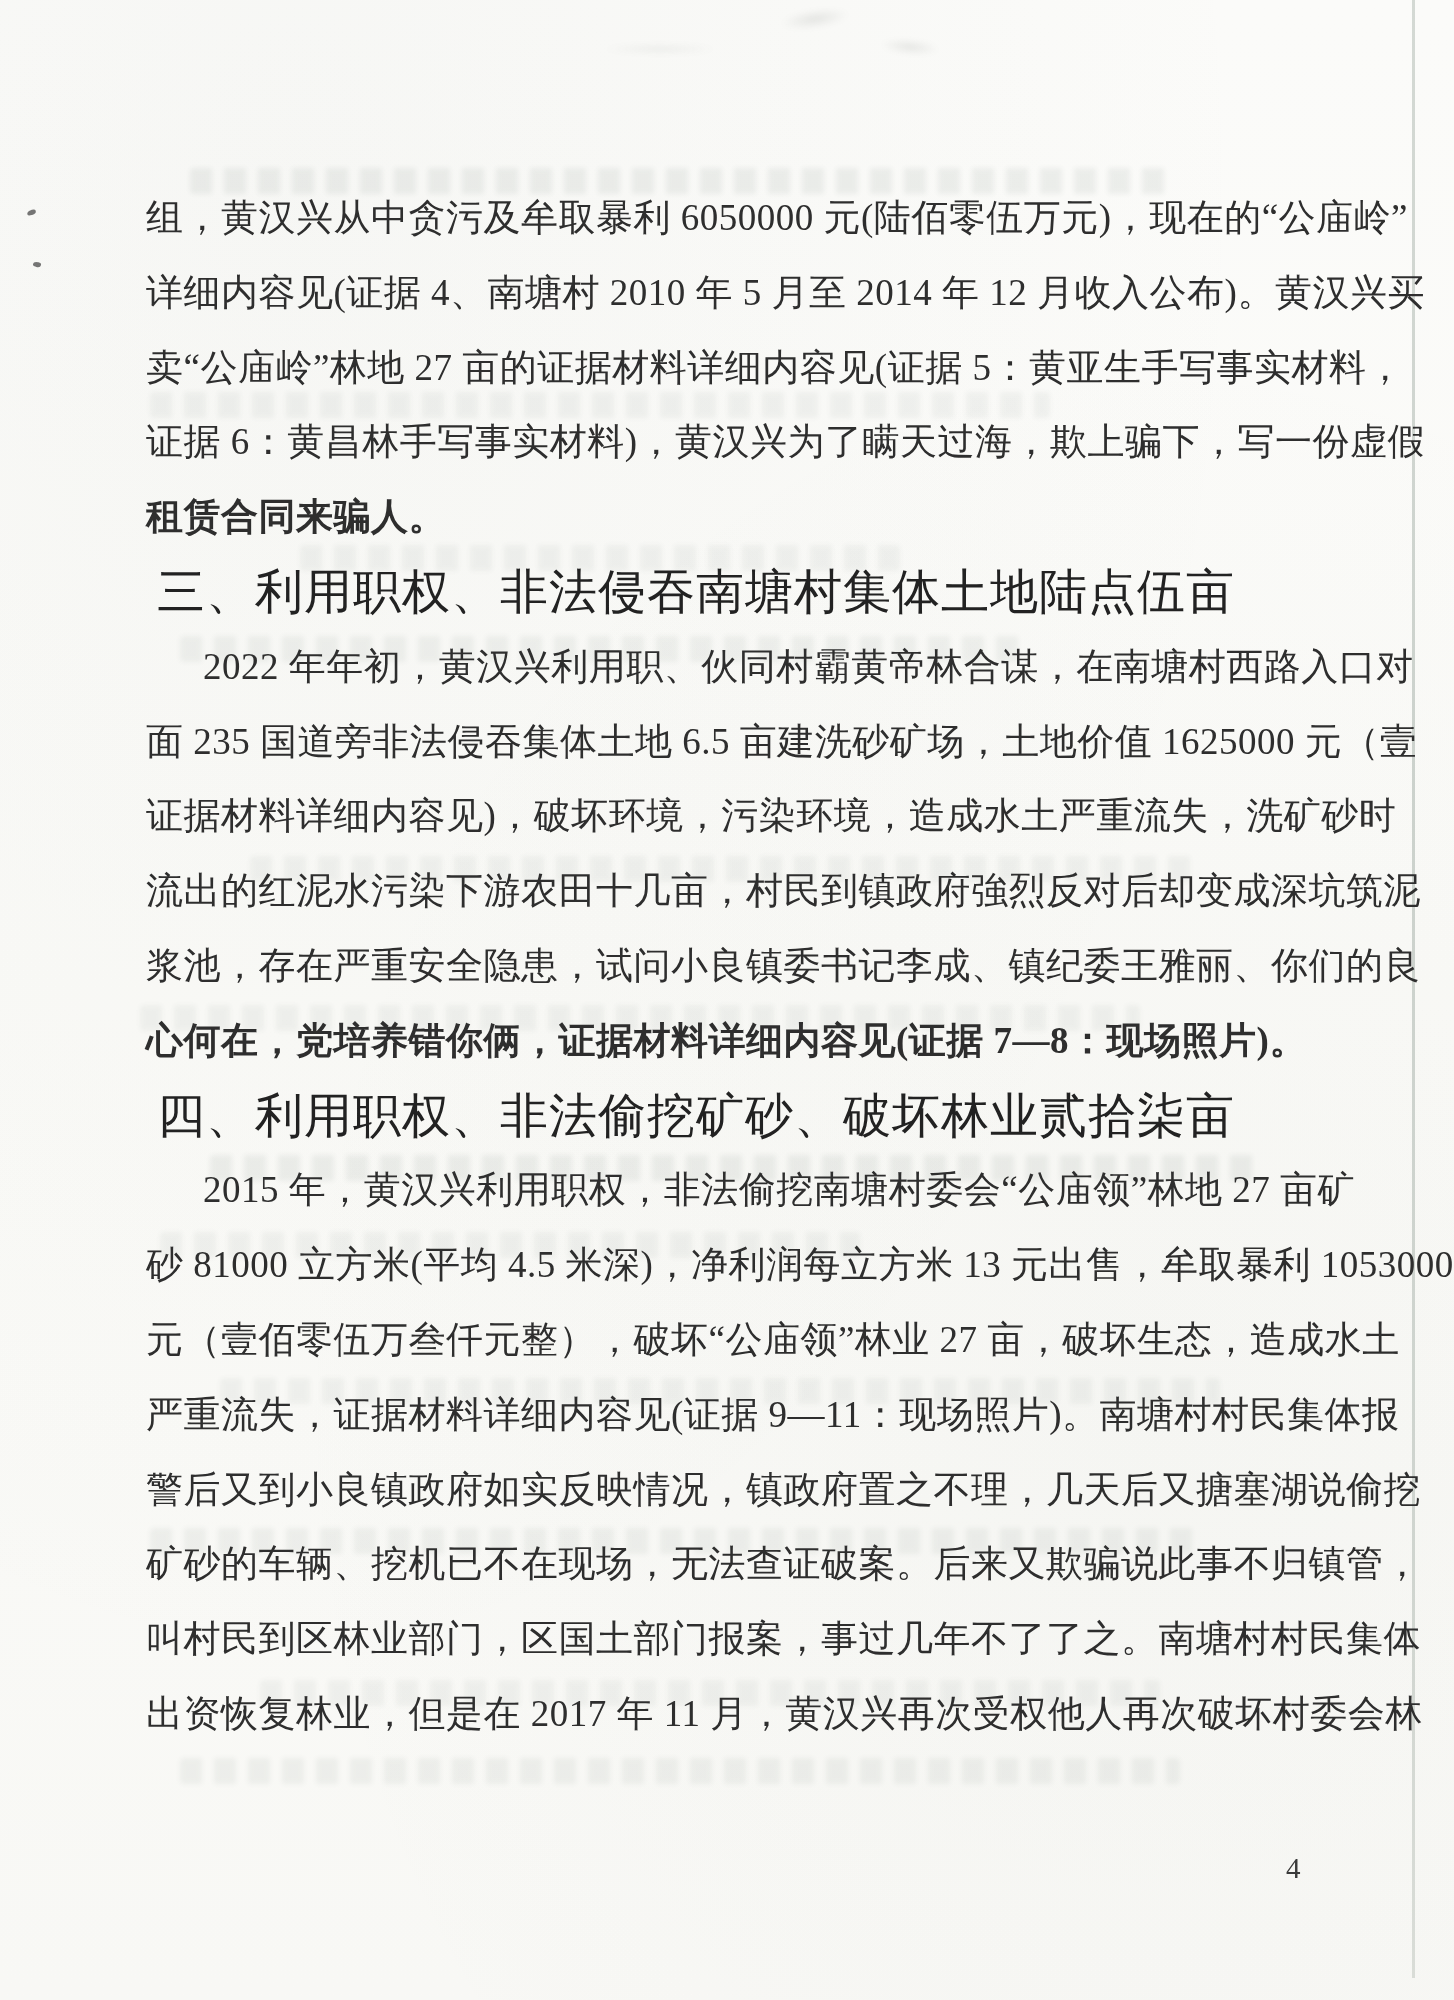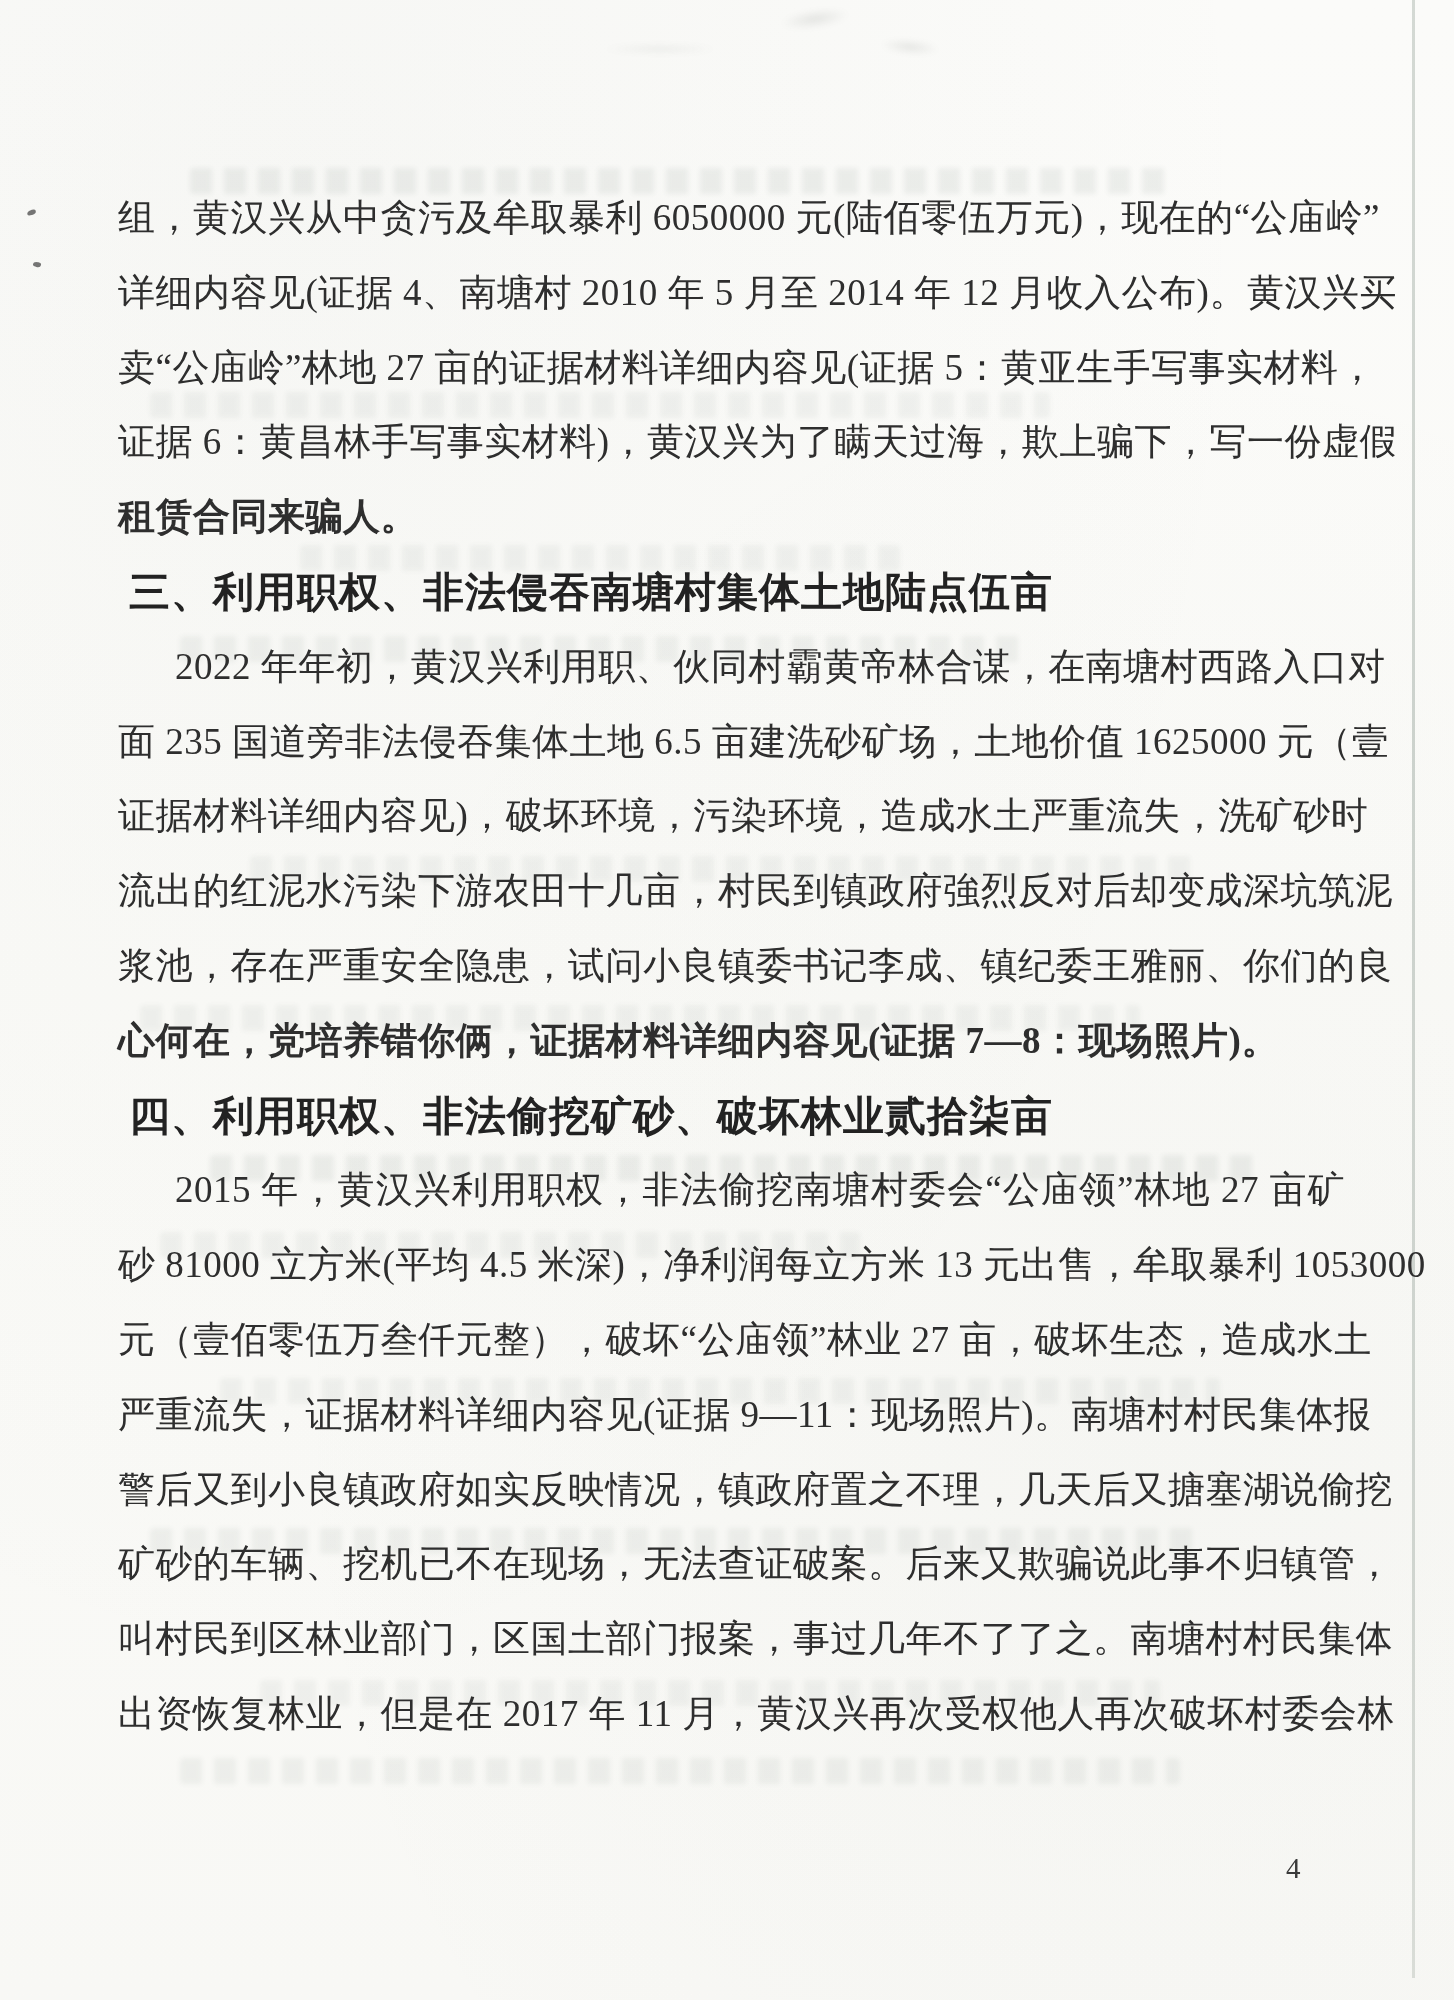--- a/index.html
+++ b/index.html
@@ -23,26 +23,27 @@
   .line{
     height:74.8px;
     line-height:74.8px;
     font-size:37px;
     text-align:justify;
     text-align-last:justify;
     word-break:break-all;
     white-space:nowrap;
     letter-spacing:0.5px;
     color:#2e2e2e;
+    margin-left:28px;
   }
   .line.end{ text-align-last:left; white-space:normal;font-weight:bold; }
   .line.indent{ text-indent:57px; }
   .line.heading{
-    font-weight:700;
-    font-size:41px;
+    font-weight:400;
+    font-size:48px;
     letter-spacing:1px;
     text-align:right;
     text-align-last:left;
     padding-left:11px;
     color:#222;
   }
   .page-number{
     position:absolute;
     left:1286px; top:1852px;
     font-size:29px;

